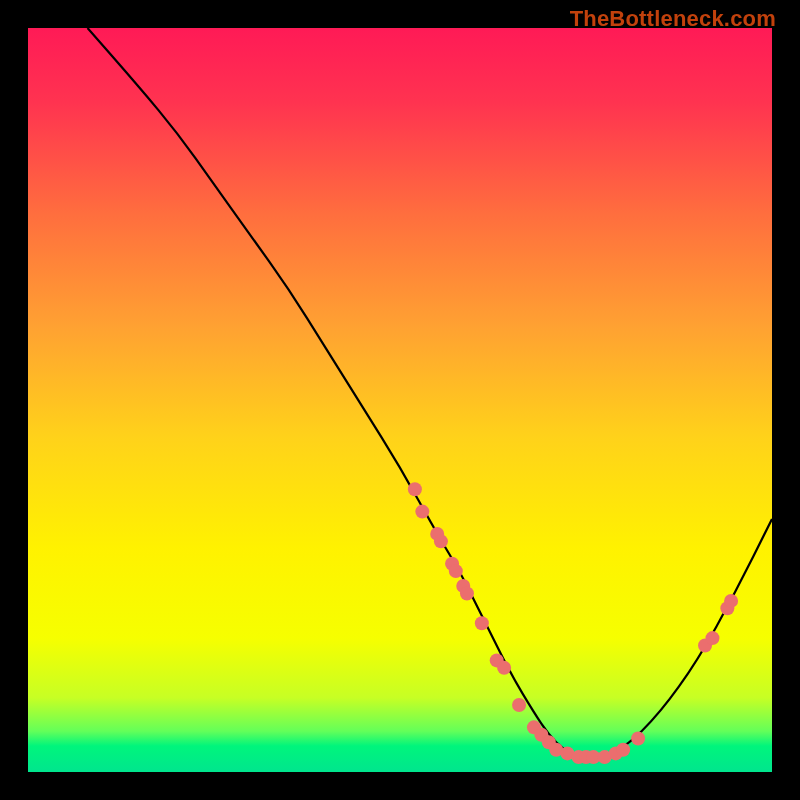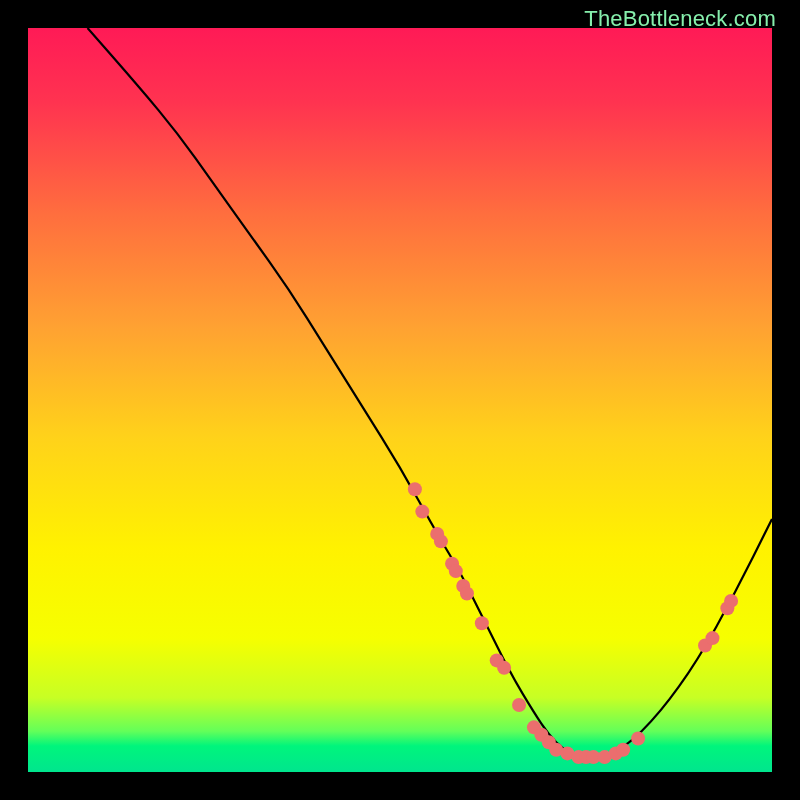--- a/index.html
+++ b/index.html
@@ -29,22 +29,22 @@
     left: 0;
     top: 0;
     width: 100%;
     height: 100%;
   }
   .attribution {
     position: absolute;
     top: 6px;
     right: 24px;
     font-size: 22px;
-    font-weight: 400;
-    color: #86efac;
+    font-weight: 700;
+    color: #c2410c;
     letter-spacing: 0.2px;
   }
   svg.curve-layer {
     position: absolute;
     left: 0;
     top: 0;
     width: 100%;
     height: 100%;
   }
 </style>

